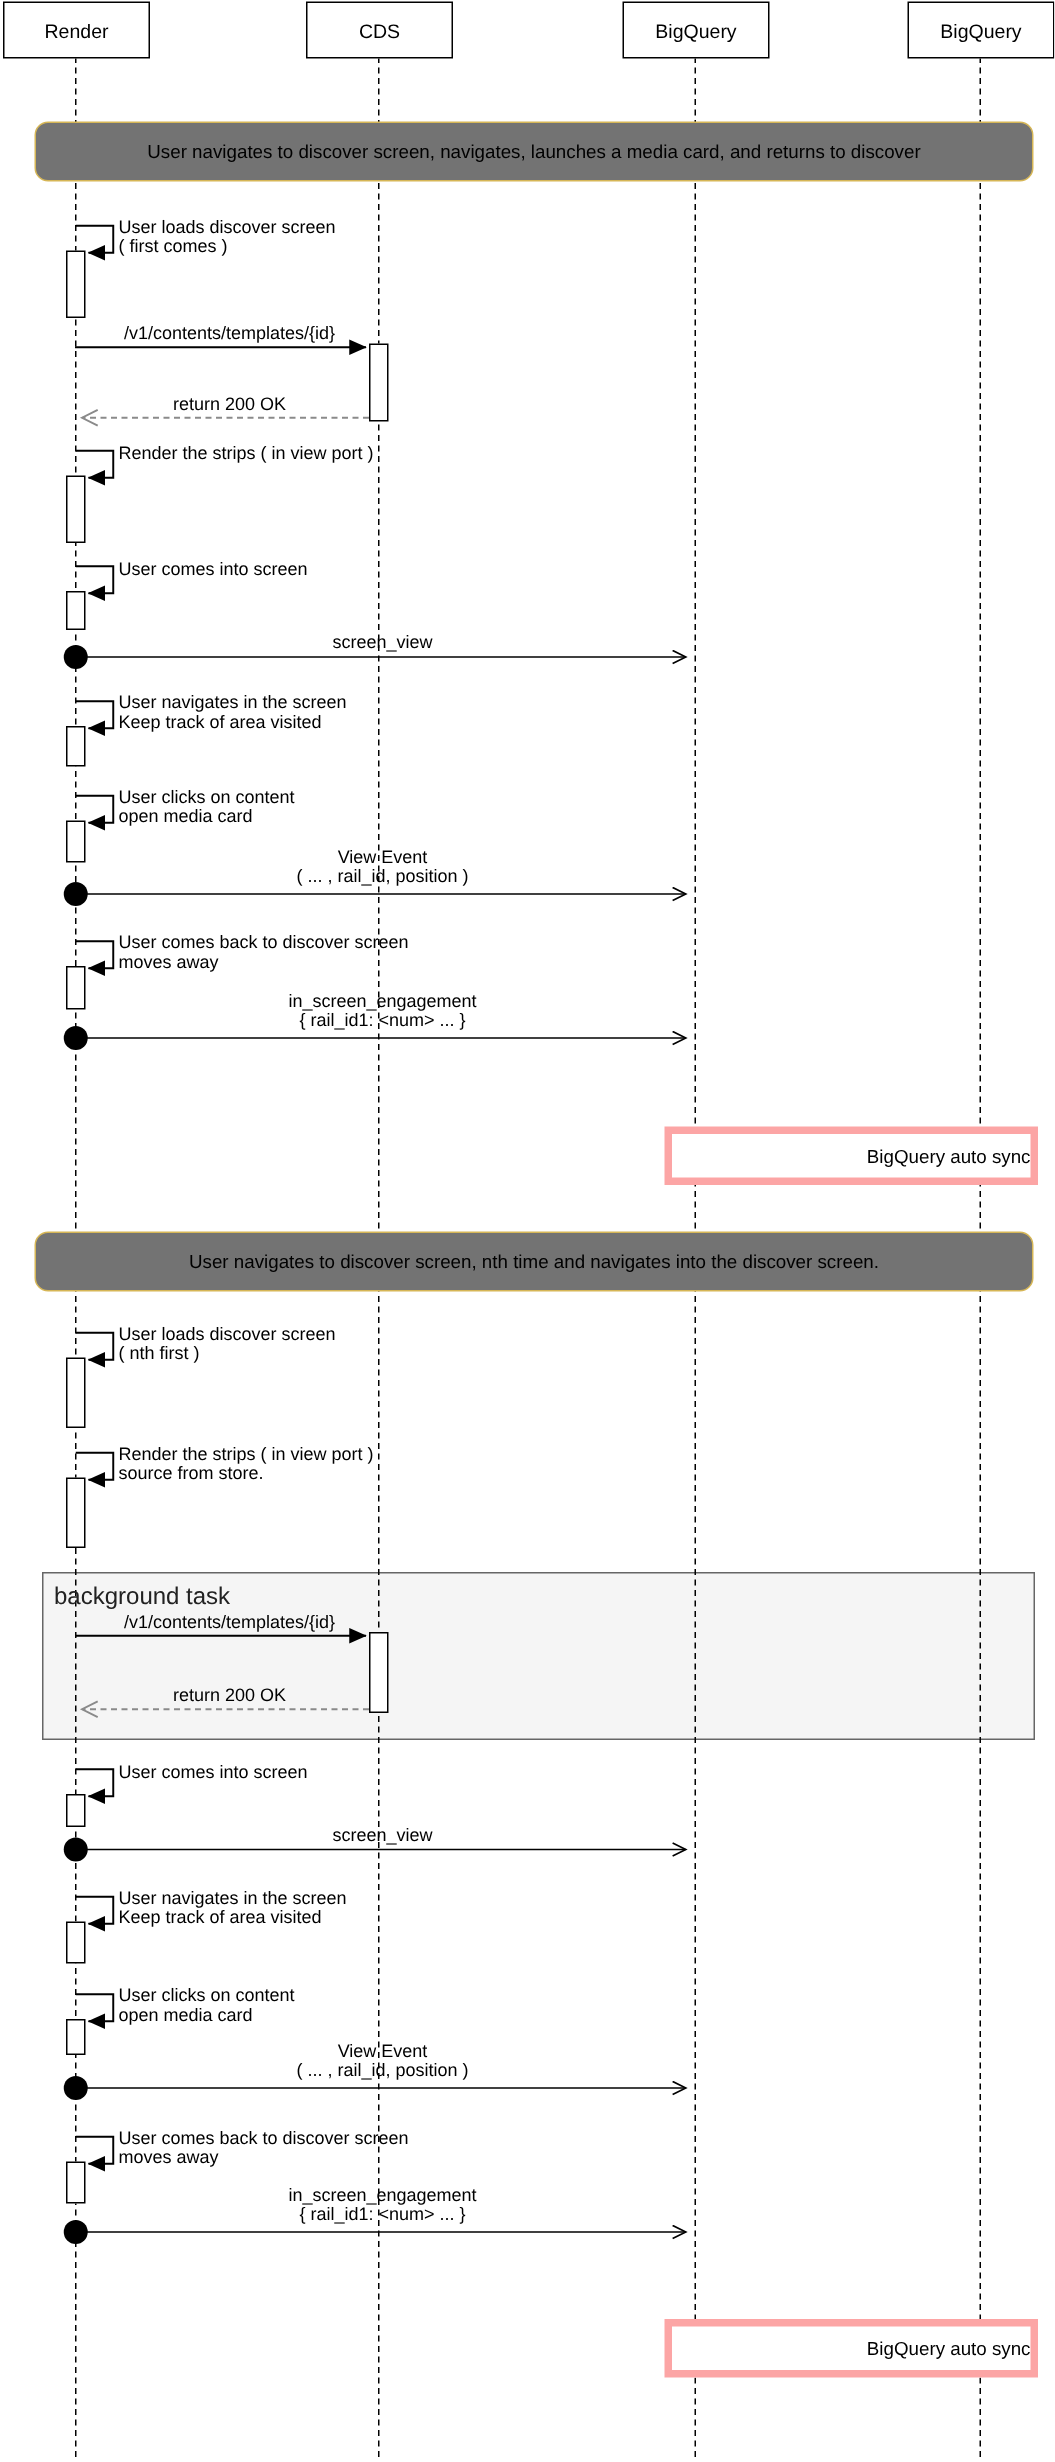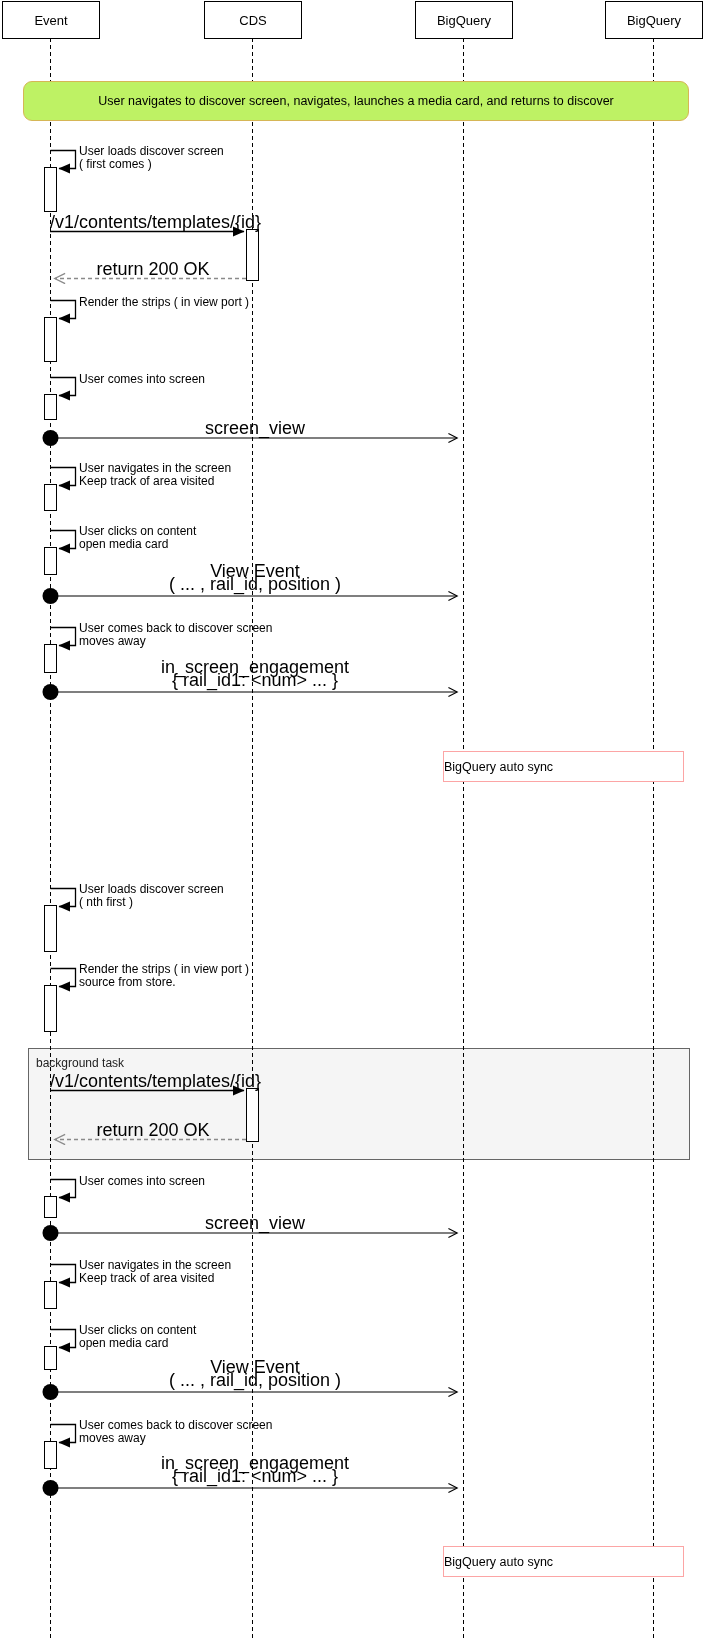--- a/index.html
+++ b/index.html
@@ -9,49 +9,49 @@
     overflow:hidden;
   }
   .actor{
     position:absolute;top:1px;width:96px;height:36px;
     background:#fff;border:1px solid #000;
     display:flex;align-items:center;justify-content:center;
     font-size:13px;z-index:3;
   }
   .banner{
     position:absolute;left:23px;width:664px;height:38px;
-    background:#bef264;border:1.5px solid #d6b656;border-radius:9px;
+    background:#737373;border:1.5px solid #d6b656;border-radius:9px;
     display:flex;align-items:center;justify-content:center;
     font-size:12.5px;z-index:3;text-align:center;
   }
   .frame{
     position:absolute;left:28px;top:1048px;width:660px;height:110px;
     background:#f5f5f5;border:1px solid #666;z-index:0;
   }
   .frame-label{
-    position:absolute;left:36px;top:1056px;font-size:12px;color:#222;z-index:3;
+    position:absolute;left:36px;top:1056px;font-size:16px;color:#222;z-index:3;
   }
   .act{
     position:absolute;left:44px;width:11px;
     background:#fff;border:1px solid #000;z-index:2;
   }
   .act-cds{left:246px;}
   .lbl{
     position:absolute;left:79px;font-size:12px;line-height:13px;
     white-space:nowrap;z-index:3;
   }
   .mlbl{
-    position:absolute;left:50px;width:410px;font-size:18px;line-height:13px;
+    position:absolute;left:50px;width:410px;font-size:12px;line-height:13px;
     text-align:center;z-index:3;white-space:nowrap;
   }
   .mlbl-n{width:206px;}
   .syncbox{
     position:absolute;left:443px;width:239px;height:29px;
-    background:#fff;border:1px solid #fca5a5;
-    display:flex;align-items:center;justify-content:flex-start;
+    background:#fff;border:5px solid #fca5a5;
+    display:flex;align-items:center;justify-content:flex-end;
     font-size:12.5px;z-index:3;
   }
   svg{position:absolute;left:0;top:0;z-index:1;}
 </style>
 </head>
 <body>
 
 <div id="diagram">
 
   <div class="frame"></div>
@@ -103,34 +103,37 @@
 
     <circle cx="50.5" cy="1233" r="8" fill="#000"></circle>
     <line x1="50" y1="1233" x2="457" y2="1233" stroke="#000" stroke-width="1.1" marker-end="url(#ao)"></line>
     <circle cx="50.5" cy="1392" r="8" fill="#000"></circle>
     <line x1="50" y1="1392" x2="457" y2="1392" stroke="#000" stroke-width="1.1" marker-end="url(#ao)"></line>
     <circle cx="50.5" cy="1488" r="8" fill="#000"></circle>
     <line x1="50" y1="1488" x2="457" y2="1488" stroke="#000" stroke-width="1.1" marker-end="url(#ao)"></line>
   </svg>
 
   <div class="actor" style="left:2px">
-      <span>Event</span>
+      <span>Render</span>
     </div>
   <div class="actor" style="left:204px">
       <span>CDS</span>
     </div>
   <div class="actor" style="left:415px">
       <span>BigQuery</span>
     </div>
   <div class="actor" style="left:605px">
       <span>BigQuery</span>
     </div>
 
   <div class="banner" style="top:81px">
       <span>User navigates to discover screen, navigates, launches a media card, and returns to discover</span>
+    </div>
+  <div class="banner" style="top:821px">
+      <span>User navigates to discover screen, nth time and navigates into the discover screen.</span>
     </div>
 
   <div class="frame-label">background task</div>
 
   <div class="act" style="top:167px;height:43px"></div>
   <div class="act" style="top:317px;height:43px"></div>
   <div class="act" style="top:394px;height:24px"></div>
   <div class="act" style="top:484px;height:25px"></div>
   <div class="act" style="top:547px;height:26px"></div>
   <div class="act" style="top:644px;height:27px"></div>

